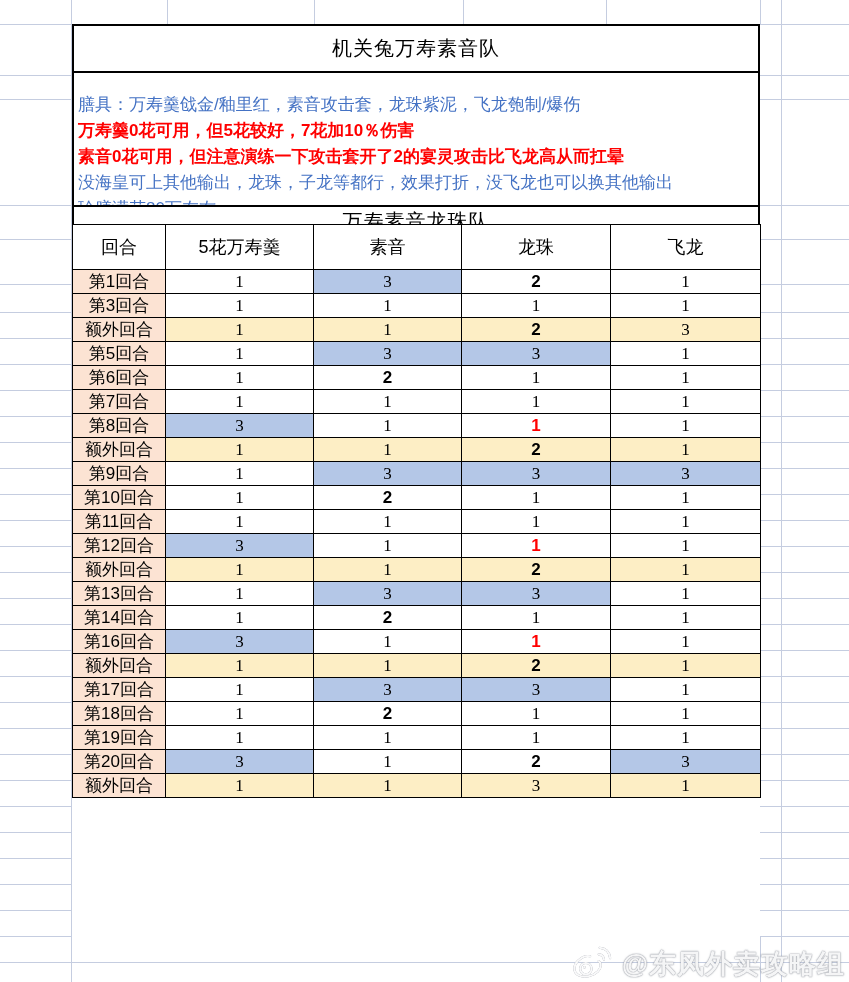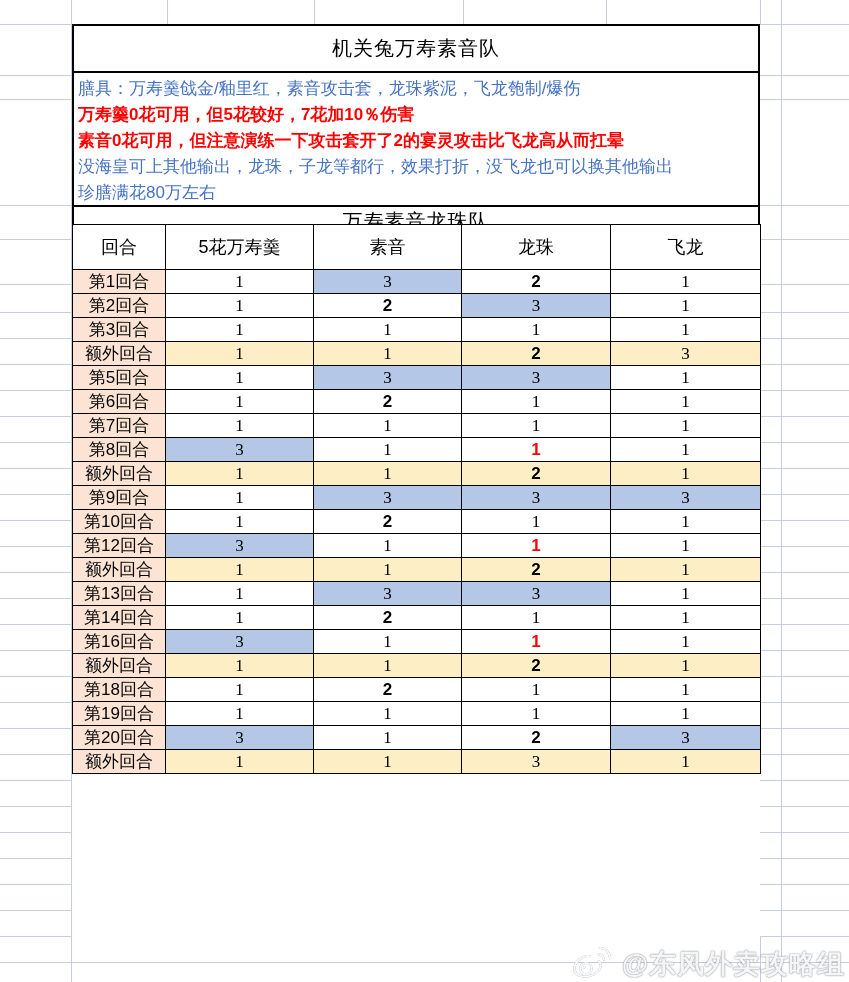--- a/index.html
+++ b/index.html
@@ -17,21 +17,21 @@
     position:relative;width:849px;height:982px;background:#ffffff;
     overflow:hidden;font-family:"Liberation Sans","DejaVu Sans",sans-serif;color:#000;
   }
   .gl{position:absolute;background:var(--grid);}
   .gl.h{height:1px;}
   .gl.v{width:1px;}
 
   .cellblock{position:absolute;left:72px;width:688px;background:#fff;border:2px solid var(--border);}
   #title-cell{top:24px;height:49px;display:flex;align-items:center;justify-content:center;
     font-size:20px;letter-spacing:1px;}
-  #notes{top:71px;height:136px;padding:2px 0 0 4px;}
+  #notes{top:71px;height:136px;padding:18px 0 0 4px;}
   .note-line{height:26px;display:flex;align-items:center;font-size:17px;white-space:nowrap;}
   .note-line.blue{color:var(--note-blue);font-weight:400;}
   .note-line.red{color:var(--note-red);font-weight:700;}
   #section-title{top:205px;height:33px;display:flex;align-items:center;justify-content:center;
     font-size:20px;letter-spacing:1px;}
 
   #team-table{position:absolute;left:72px;top:224px;width:688px;border-collapse:collapse;table-layout:fixed;}
   #team-table td{border:1.5px solid var(--border);text-align:center;vertical-align:middle;overflow:hidden;}
   #team-table td.head{height:45px;font-size:18px;background:#fff;}
   #team-table td.label{height:23px;font-size:17px;background:var(--label-bg);}
@@ -160,27 +160,20 @@
           <td class="head">飞龙</td>
         </tr>
     <tr>
           <td class="label">第1回合</td>
           <td class="num">1</td>
           <td class="num hl">3</td>
           <td class="num b">2</td>
           <td class="num">1</td>
         </tr>
         <tr>
-          <td class="label">第2回合</td>
-          <td class="num">1</td>
-          <td class="num b">2</td>
-          <td class="num hl">3</td>
-          <td class="num">1</td>
-        </tr>
-        <tr>
           <td class="label">第3回合</td>
           <td class="num">1</td>
           <td class="num">1</td>
           <td class="num">1</td>
           <td class="num">1</td>
         </tr>
         <tr class="extra">
           <td class="label">额外回合</td>
           <td class="num">1</td>
           <td class="num">1</td>
@@ -230,20 +223,27 @@
           <td class="num hl">3</td>
         </tr>
         <tr>
           <td class="label">第10回合</td>
           <td class="num">1</td>
           <td class="num b">2</td>
           <td class="num">1</td>
           <td class="num">1</td>
         </tr>
         <tr>
+          <td class="label">第11回合</td>
+          <td class="num">1</td>
+          <td class="num">1</td>
+          <td class="num">1</td>
+          <td class="num">1</td>
+        </tr>
+        <tr>
           <td class="label">第12回合</td>
           <td class="num hl">3</td>
           <td class="num">1</td>
           <td class="num b r">1</td>
           <td class="num">1</td>
         </tr>
         <tr class="extra">
           <td class="label">额外回合</td>
           <td class="num">1</td>
           <td class="num">1</td>
@@ -269,20 +269,27 @@
           <td class="num hl">3</td>
           <td class="num">1</td>
           <td class="num b r">1</td>
           <td class="num">1</td>
         </tr>
         <tr class="extra">
           <td class="label">额外回合</td>
           <td class="num">1</td>
           <td class="num">1</td>
           <td class="num b">2</td>
+          <td class="num">1</td>
+        </tr>
+        <tr>
+          <td class="label">第17回合</td>
+          <td class="num">1</td>
+          <td class="num hl">3</td>
+          <td class="num hl">3</td>
           <td class="num">1</td>
         </tr>
         <tr>
           <td class="label">第18回合</td>
           <td class="num">1</td>
           <td class="num b">2</td>
           <td class="num">1</td>
           <td class="num">1</td>
         </tr>
         <tr>

